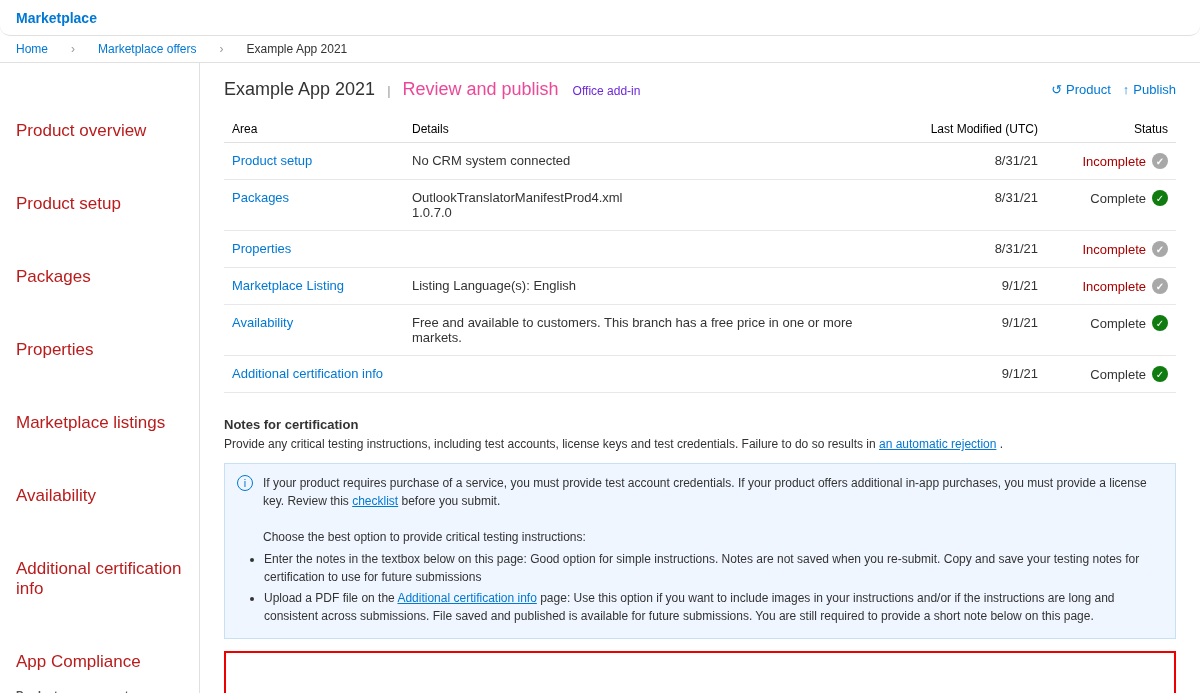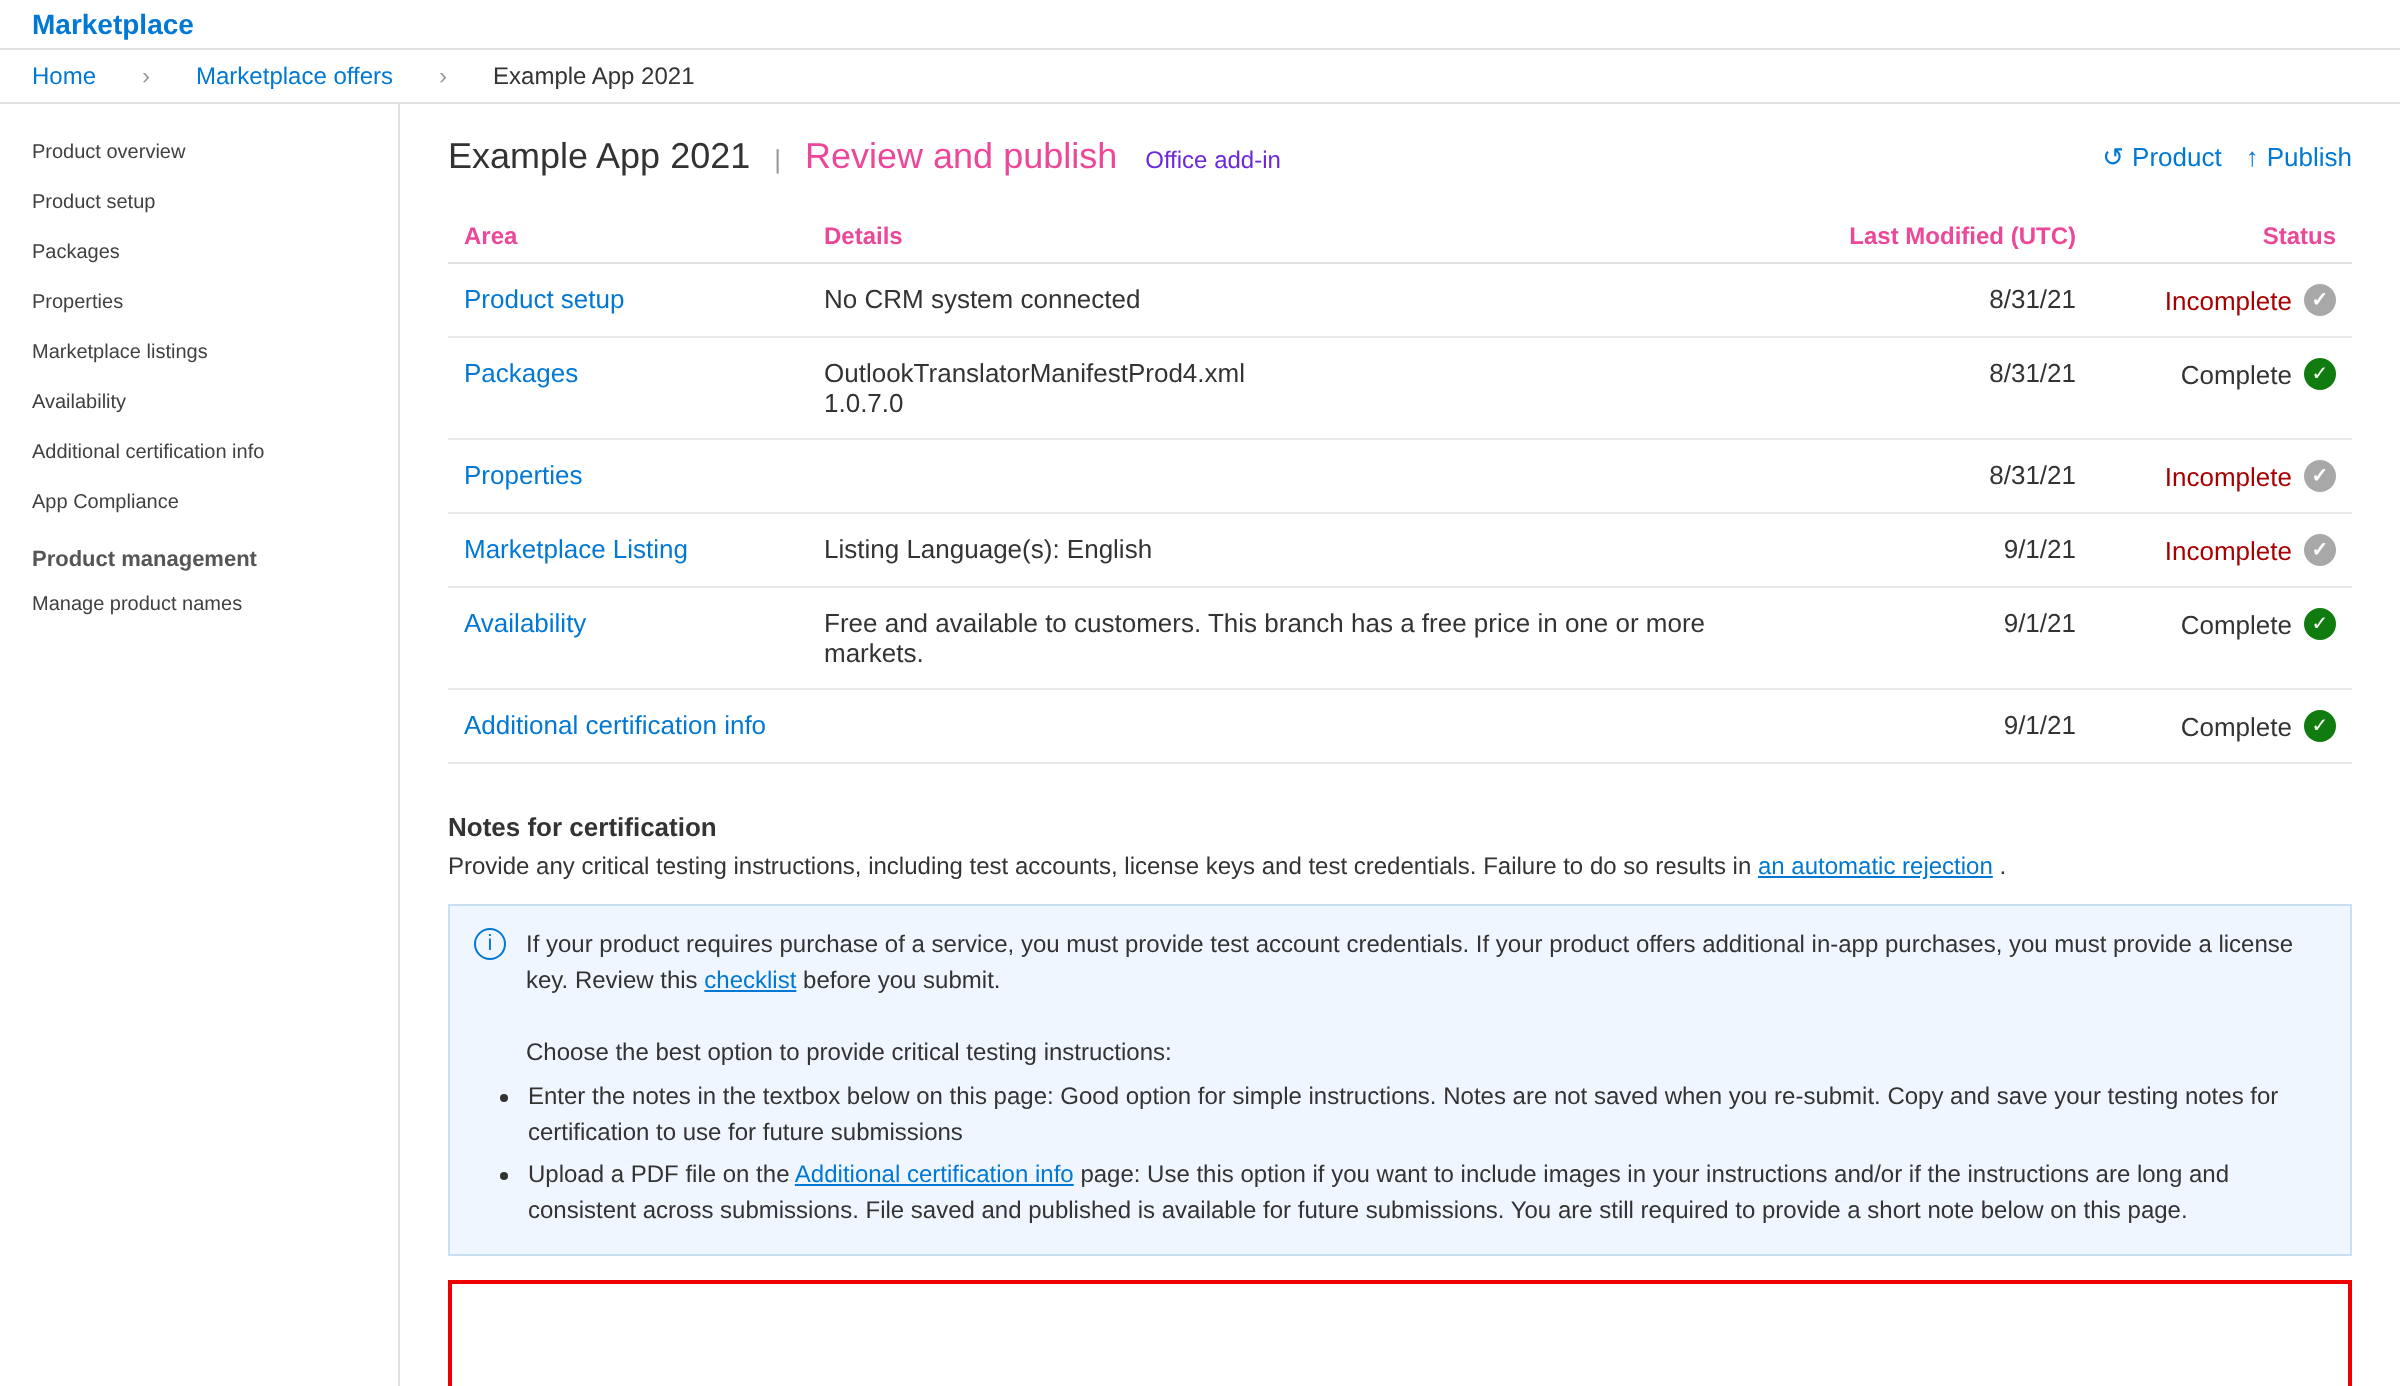--- a/index.html
+++ b/index.html
@@ -1,25 +1,26 @@
 <!DOCTYPE html>
 <html><head>
   <meta charset="utf-8">
   <style>
     * { box-sizing: border-box; margin: 0; padding: 0; }
     body { font-family: 'Segoe UI', Arial, sans-serif; font-size: 13px; color: #333; background: #fff; }
 
     
     .top-bar {
-      height: 25px;
+      height: 36px;
       background: #fff;
       border-bottom: 1px solid #e0e0e0;
       display: flex;
       align-items: center;
       padding: 0 16px;
+      border-radius: 10px;
     }
     .top-bar-brand {
       font-size: 14px;
       font-weight: 600;
       color: #0078d4;
       margin-right: 8px;
     }
 
     
     .breadcrumb {
@@ -44,22 +45,23 @@
       width: 200px;
       min-width: 200px;
       border-right: 1px solid #e0e0e0;
       padding: 12px 0;
       background: #fff;
       overflow-y: auto;
     }
     .sidebar-item {
       padding: 7px 16px;
       cursor: pointer;
-      font-size: 10px;
-      color: #404040;
+      font-size: 17px;
+      color: #b91c1c;
+      margin-top: 39px;
     }
     .sidebar-section-label {
       padding: 10px 16px 4px 16px;
       font-size: 11px;
       font-weight: 700;
       color: #555;
       text-transform: none;
     }
 
     
@@ -110,22 +112,22 @@
 
     
     .review-table {
       width: 100%;
       border-collapse: collapse;
       margin-bottom: 24px;
     }
     .review-table th {
       text-align: left;
       font-size: 12px;
-      font-weight: 700;
-      color: #ec4899;
+      font-weight: 400;
+      color: #000000;
       padding: 6px 8px;
       border-bottom: 1px solid #e0e0e0;
     }
     .review-table td {
       padding: 10px 8px;
       border-bottom: 1px solid #e8e8e8;
       vertical-align: top;
       font-size: 13px;
     }
     .review-table td:last-child { text-align: right; }

